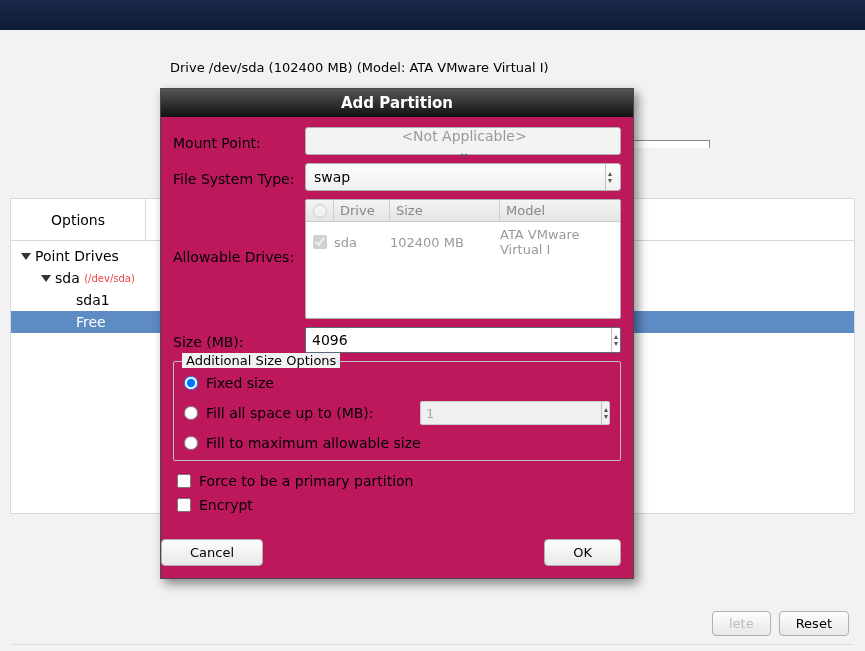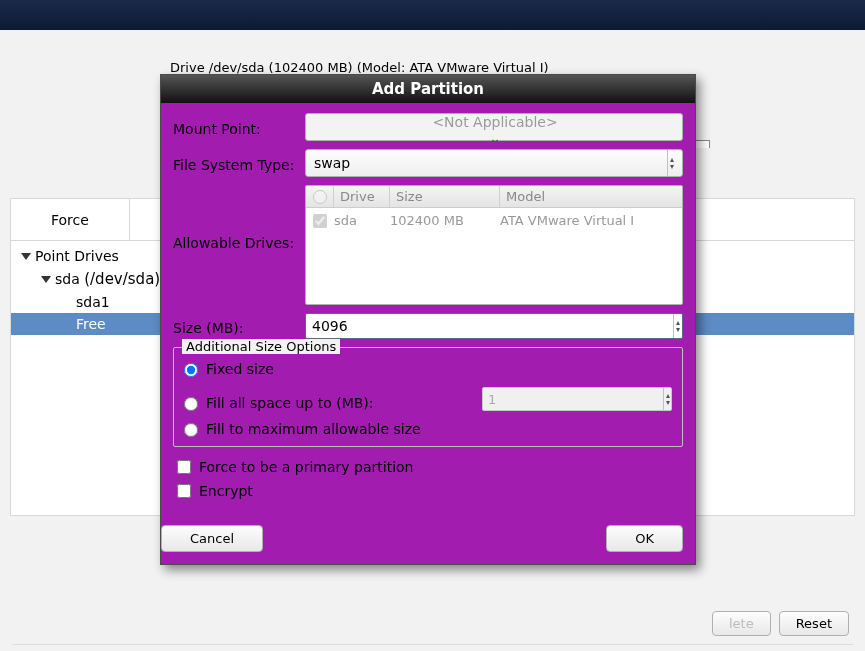--- a/index.html
+++ b/index.html
@@ -10,28 +10,28 @@
   .device-panel { position: absolute; top: 138px; left: 10px; right: 10px; border: 1px solid #d8d8d8; background: #fff; }
   .device-header { height: 42px; display: flex; align-items: center; border-bottom: 1px solid #d8d8d8; }
   .device-col { padding: 0 40px; font-size: 14px; border-right: 1px solid #d8d8d8; height: 100%; display: flex; align-items: center; }
   .tree { font-size: 14px; padding: 4px 0 180px 0; }
   .tree-row { padding: 3px 10px; display: flex; align-items: center; }
   .tree-row.selected { background: #5d8bc4; color: #fff; }
   .tri { display:inline-block; width:0; height:0; margin-right:4px; vertical-align:middle; }
   .tri.down { border-left:5px solid transparent; border-right:5px solid transparent; border-top:7px solid #333; }
   .indent1 { padding-left: 30px; }
   .indent2 { padding-left: 65px; }
-  .muted { color: #000000; font-size: 15px; }
+  .muted { color: #ef4444; font-size: 10px; }
   .bottom-buttons-right { position: absolute; right: 16px; top: 551px; display: flex; gap: 8px; }
   .btn { background: linear-gradient(#fdfdfd, #e8e8e8); border: 1px solid #b0b0b0; border-radius: 4px; padding: 4px 16px; font-size: 13px; cursor: pointer; }
   .btn.disabled { color: #bbb; }
   .hr-line { position:absolute; left:12px; right:12px; top: 584px; border-top:1px solid #ddd; }
 
   
-  .dialog { position: absolute; left: 160px; top: 74px; width: 536px; background: #a21caf; border: 1px solid #4a4a4a; box-shadow: 4px 5px 10px rgba(0,0,0,.45); }
+  .dialog { position: absolute; left: 160px; top: 88px; width: 474px; background: #be185d; border: 1px solid #4a4a4a; box-shadow: 4px 5px 10px rgba(0,0,0,.45); }
   .dialog-title { background: linear-gradient(#555, #111); color: #fff; font-weight: bold; text-align: center; padding: 5px 0; font-size: 15px; }
   .dialog-body { padding: 10px 12px 12px 12px; }
   .form-row { display: flex; align-items: center; margin-bottom: 8px; }
   .form-row.top { align-items: flex-start; }
   .form-label { width: 132px; font-size: 14px; padding-top: 4px; }
   .combo { flex: 1; display: flex; align-items: center; border: 1px solid #b0b0b0; border-radius: 3px; background: linear-gradient(#fdfdfd,#efefef); height: 28px; padding: 0 6px 0 8px; font-size: 14px; justify-content: space-between; }
   .combo.disabled { color: #999; background: #f3f3f3; flex-direction: column; }
   .combo .chev { width: 18px; text-align:center; color:#555; }
   .spin { display:flex; flex-direction:column; justify-content:center; height:100%; border-left:1px solid #c0c0c0; padding:0 2px; line-height:7px; font-size:8px; color:#555;}
   .drives-table { flex:1; border:1px solid #b0b0b0; border-radius:2px; background:#fff; height:120px; overflow:hidden; }
@@ -39,41 +39,41 @@
   .drives-head > div { border-right:1px solid #cfcfcf; padding: 0 6px; height:100%; display:flex; align-items:center; }
   .drives-row { display:flex; font-size:13px; color:#999; padding:5px 0; align-items:center;}
   .col-chk { width:28px; justify-content:center; }
   .col-drive { width:56px; }
   .col-size { width:110px; }
   .col-model { flex:1; border-right:none !important; }
   .size-input { flex:1; display:flex; border:1px solid #5a6a7a; border-radius:2px; background:#fff; height:26px; }
   .size-input input { flex:1; border:none; background:transparent; padding:0 6px; font-size:14px; outline:none; }
   .fieldset { border:1px solid #c0c0c0; border-radius:2px; padding: 8px 10px 4px 10px; margin: 4px 0 8px 0; position:relative; }
   .fieldset-legend { position:absolute; top:-9px; left:8px; background:#f2f2f2; padding:0 4px; font-size:13px; }
-  .radio-row { display:flex; align-items:flex-end; font-size:14px; padding:5px 0; gap:8px; }
+  .radio-row { display:flex; align-items:center; font-size:14px; padding:5px 0; gap:8px; }
   .radio-row .fill-input { margin-left:auto; width:190px; display:flex; border:1px solid #c8c8c8; border-radius:2px; background:#f0f0f0; height:24px; }
   .radio-row .fill-input input { flex:1; border:none; background:transparent; padding:0 5px; font-size:13px; color:#aaa; outline:none;}
   .check-row { display:flex; align-items:center; font-size:14px; padding:4px 0 4px 4px; gap:8px; }
   .dialog-buttons { display:flex; justify-content:space-between; padding: 10px 12px 12px 0; }
   .dialog-buttons .btn { padding: 5px 28px; }
   input[type=checkbox], input[type=radio] { width:14px; height:14px; }
   .drive-bar-box { position:absolute; left:160px; top:80px; width:550px; height:8px; border:1px solid #888; border-bottom:none; background:#fff;}
 </style>
 </head>
 <body>
 
 <div class="topbar"></div>
 
 <div class="content">
   <div class="drive-header">Drive /dev/sda (102400 MB) (Model: ATA VMware Virtual I)</div>
   <div class="drive-bar-box"></div>
 
   <div class="device-panel">
     <div class="device-header">
-      <div class="device-col">Force</div>
+      <div class="device-col">Options</div>
     </div>
     <div class="tree">
       <div class="tree-row">
         <span class="tri down"></span>
         <span>Point Drives</span>
       </div>
       <div class="tree-row indent1">
         <span class="tri down"></span>
         <span>sda</span>
         &nbsp;<span class="muted">(/dev/sda)</span>

